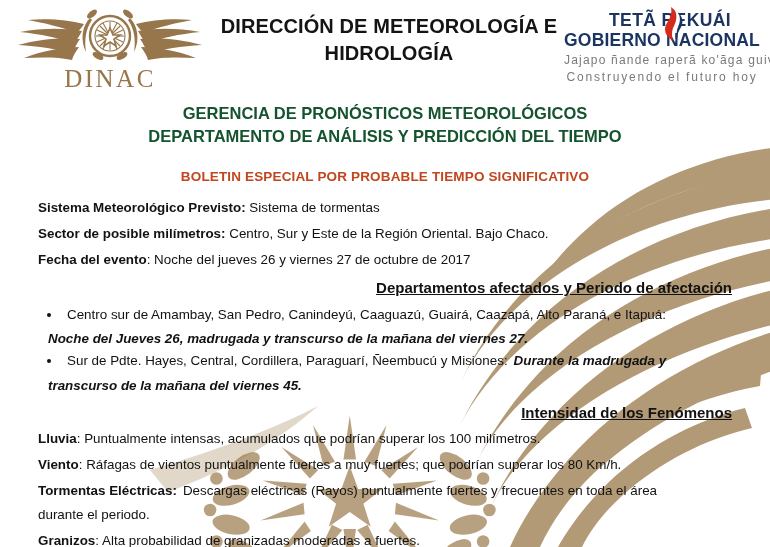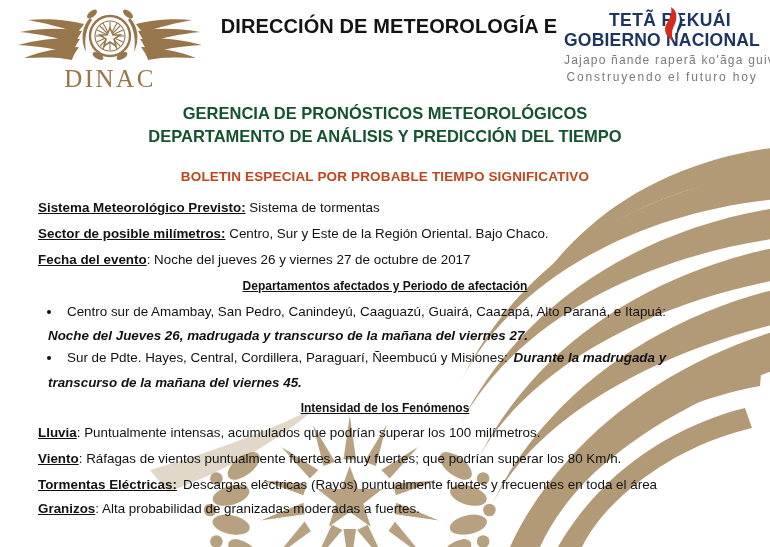--- a/index.html
+++ b/index.html
@@ -135,27 +135,26 @@
     font-size: 13.4px;
     color: #121212;
   }
   .line {
     line-height: 1.0;
     margin-bottom: 12.5px;
     white-space: nowrap;
   }
   .lbl {
     font-weight: bold;
+  }
+  .center-head {
+    text-align: right;
+    font-weight: bold;
     text-decoration: underline;
-  }
-  .center-head {
-    text-align: center;
-    font-weight: bold;
-    text-decoration: underline;
-    font-size: 12px;
+    font-size: 15px;
     margin: 12px 0 12px 0;
     padding-right: 26px;
   }
   .center-head.tight { margin-bottom: 11px; }
 
   ul.bullets {
     list-style: none;
     margin: 0 0 2px 0;
     padding: 0;
   }
@@ -288,20 +287,21 @@
           <ellipse cx="116" cy="8" rx="6" ry="3" transform="rotate(40 116 8)"></ellipse>
           <ellipse cx="86" cy="50" rx="6" ry="3" transform="rotate(30 86 50)"></ellipse>
           <ellipse cx="110" cy="50" rx="6" ry="3" transform="rotate(-30 110 50)"></ellipse>
         </g>
       </svg>
       <div class="dinac-word">DINAC</div>
     </div>
 
     <div class="title-block">
       <div class="t-line">DIRECCIÓN DE METEOROLOGÍA E</div>
+      <div class="t-line">HIDROLOGÍA</div>
     </div>
 
     <div class="logo-right">
       <div class="gov-wrap">
         <svg class="gov-ribbon" viewBox="0 0 30 36">
           <path d="M15 1 C22 6 24 12 20 18 C16 24 15 29 17 35 C9 30 7 23 11 17 C15 11 16 6 15 1 Z" fill="#d52b1e"></path>
           <path d="M19 4 C25 9 26 15 22 21 C18 27 18 31 20 35 C16 31 15 25 18 20 C21 14 21 9 19 4 Z" fill="#ffffff"></path>
           <path d="M22 6 C27 11 28 17 24 23 C21 28 21 32 23 35 C20 31 20 26 22 21 C25 15 24 10 22 6 Z" fill="#1c3461"></path>
         </svg>
         <div class="gov-row gov-row1">TETÃ REKUÁI</div>
@@ -354,19 +354,20 @@
       <span class="lbl">Lluvia</span><span>: </span><span>Puntualmente intensas, acumulados que podrían superar los 100 milímetros.</span>
     </div>
 
     <div class="line">
       <span class="lbl">Viento</span><span>: </span><span>Ráfagas de vientos puntualmente fuertes a muy fuertes; que podrían superar los 80 Km/h.</span>
     </div>
 
     <div class="line" style="margin-bottom:11px;">
       <span class="lbl">Tormentas Eléctricas:</span><span class="gap-sm"></span><span>Descargas eléctricas (Rayos) puntualmente fuertes y frecuentes en toda el área</span>
     </div>
+    <div class="cont">durante el periodo.</div>
 
     <div class="line">
       <span class="lbl">Granizos</span><span>: </span><span>Alta probabilidad de granizadas moderadas a fuertes.</span>
     </div>
 
   </div>
 </div>
 
 </body></html>

